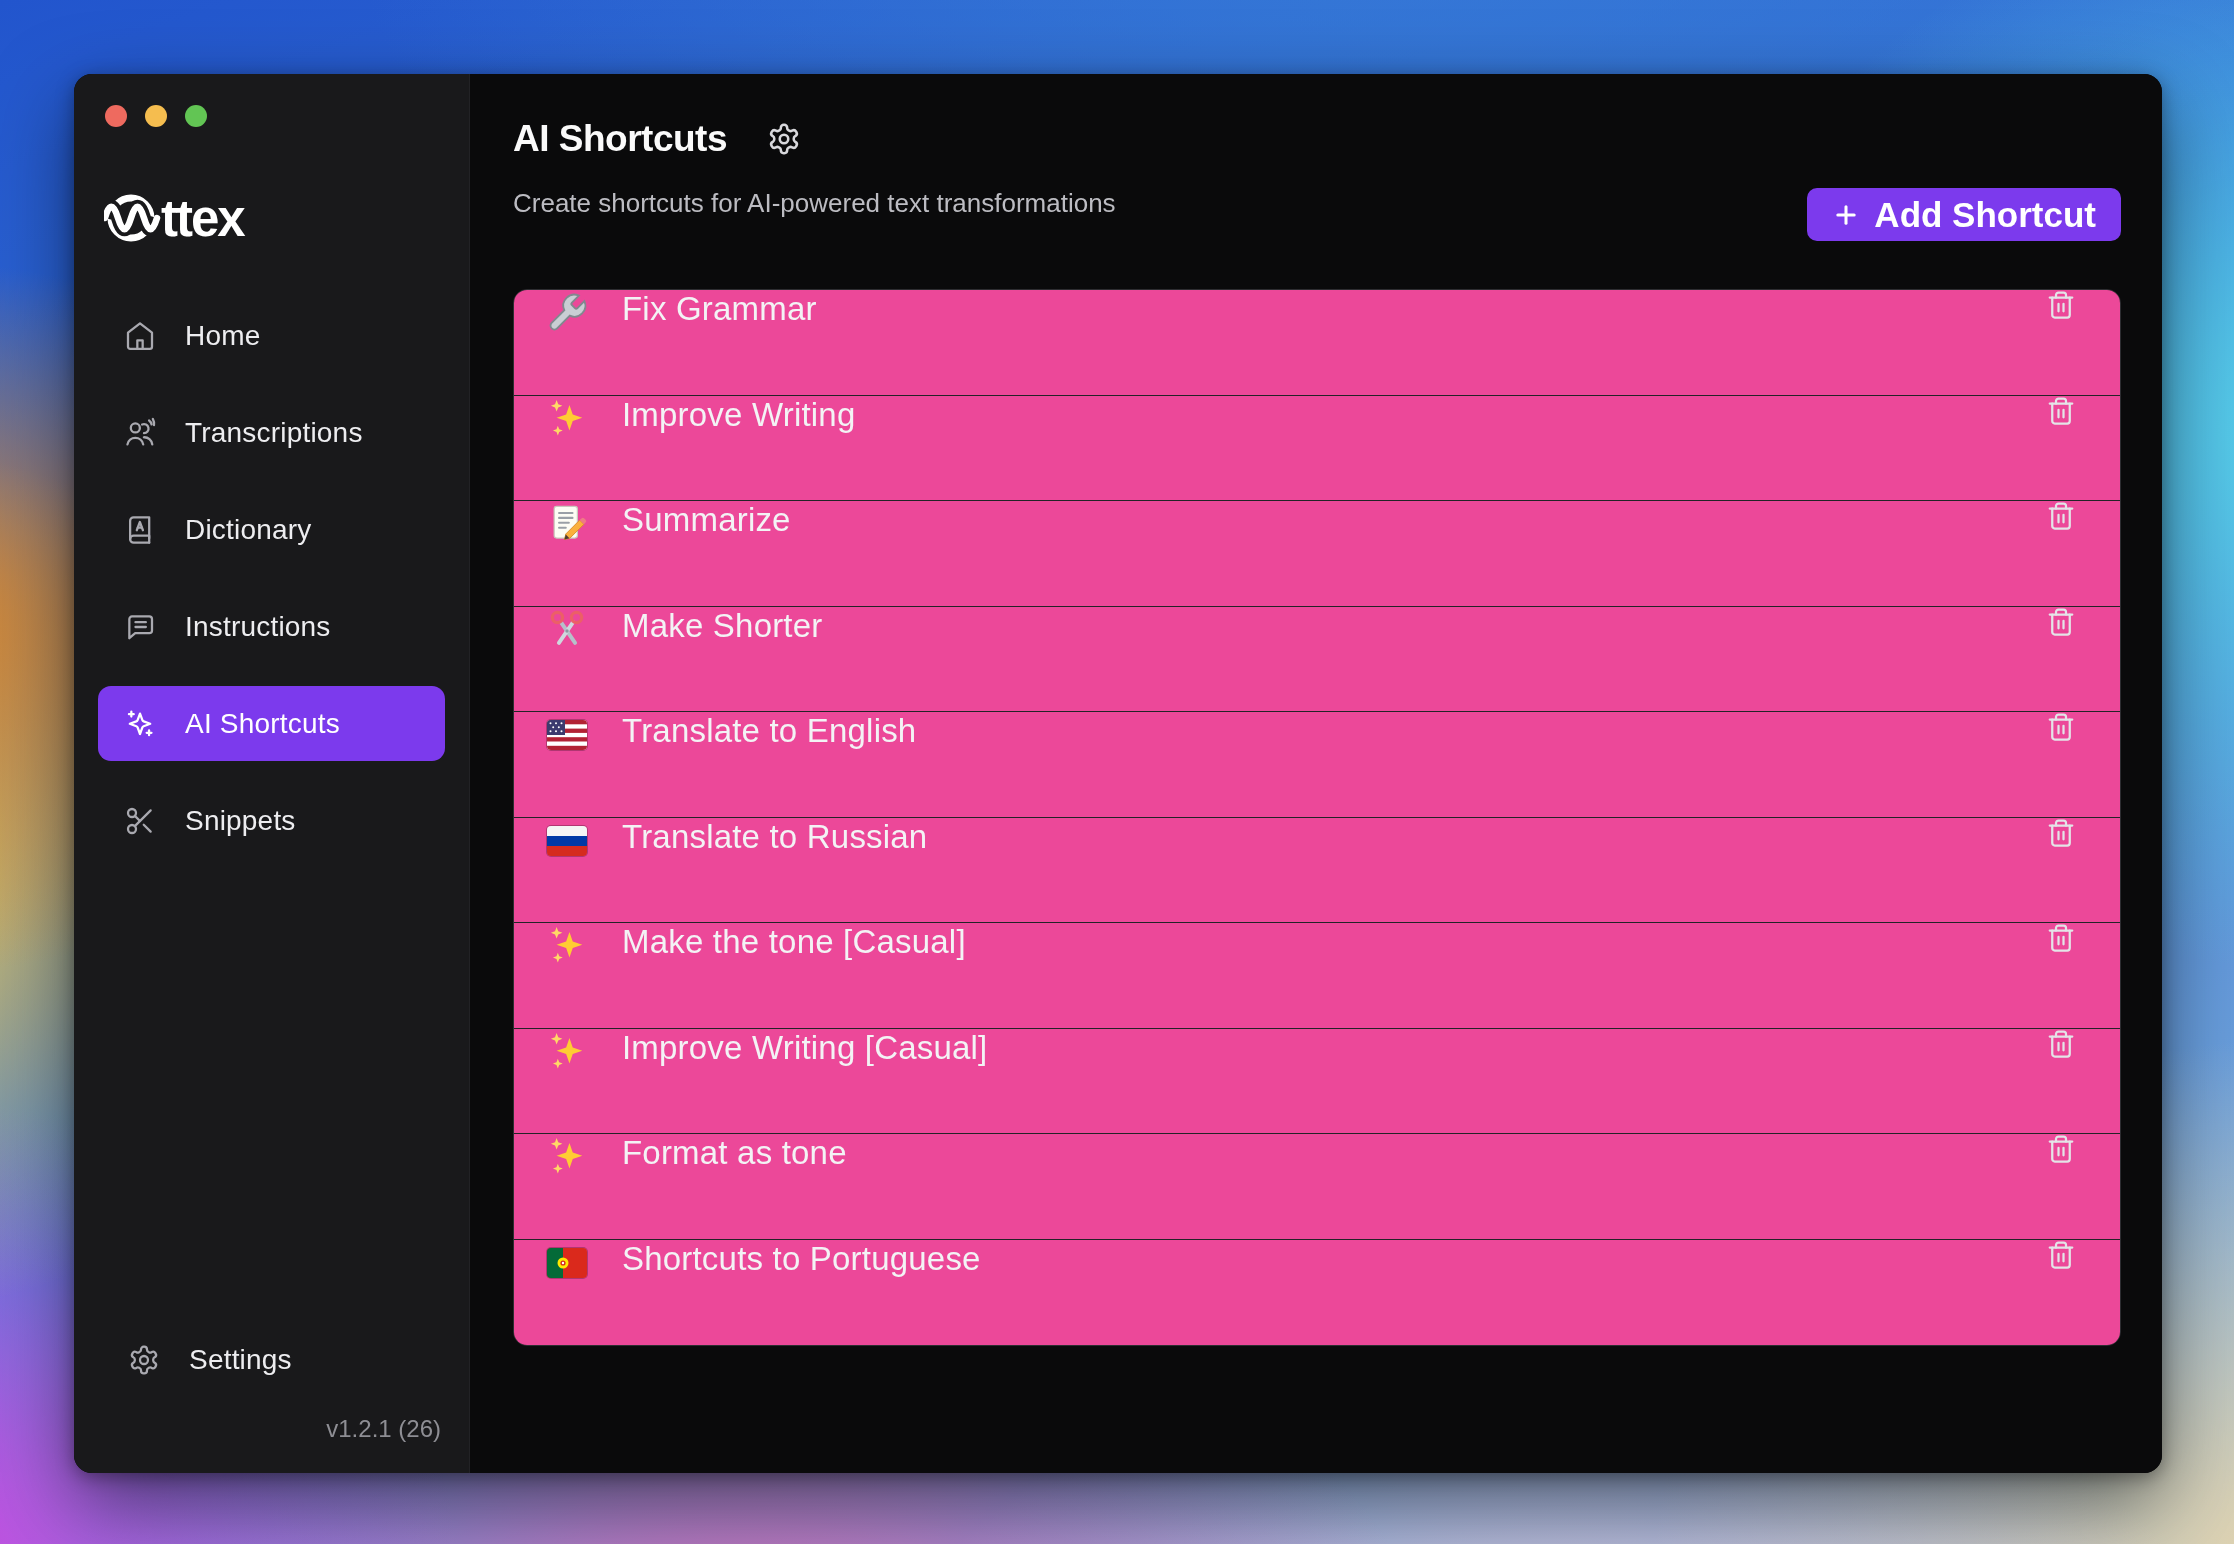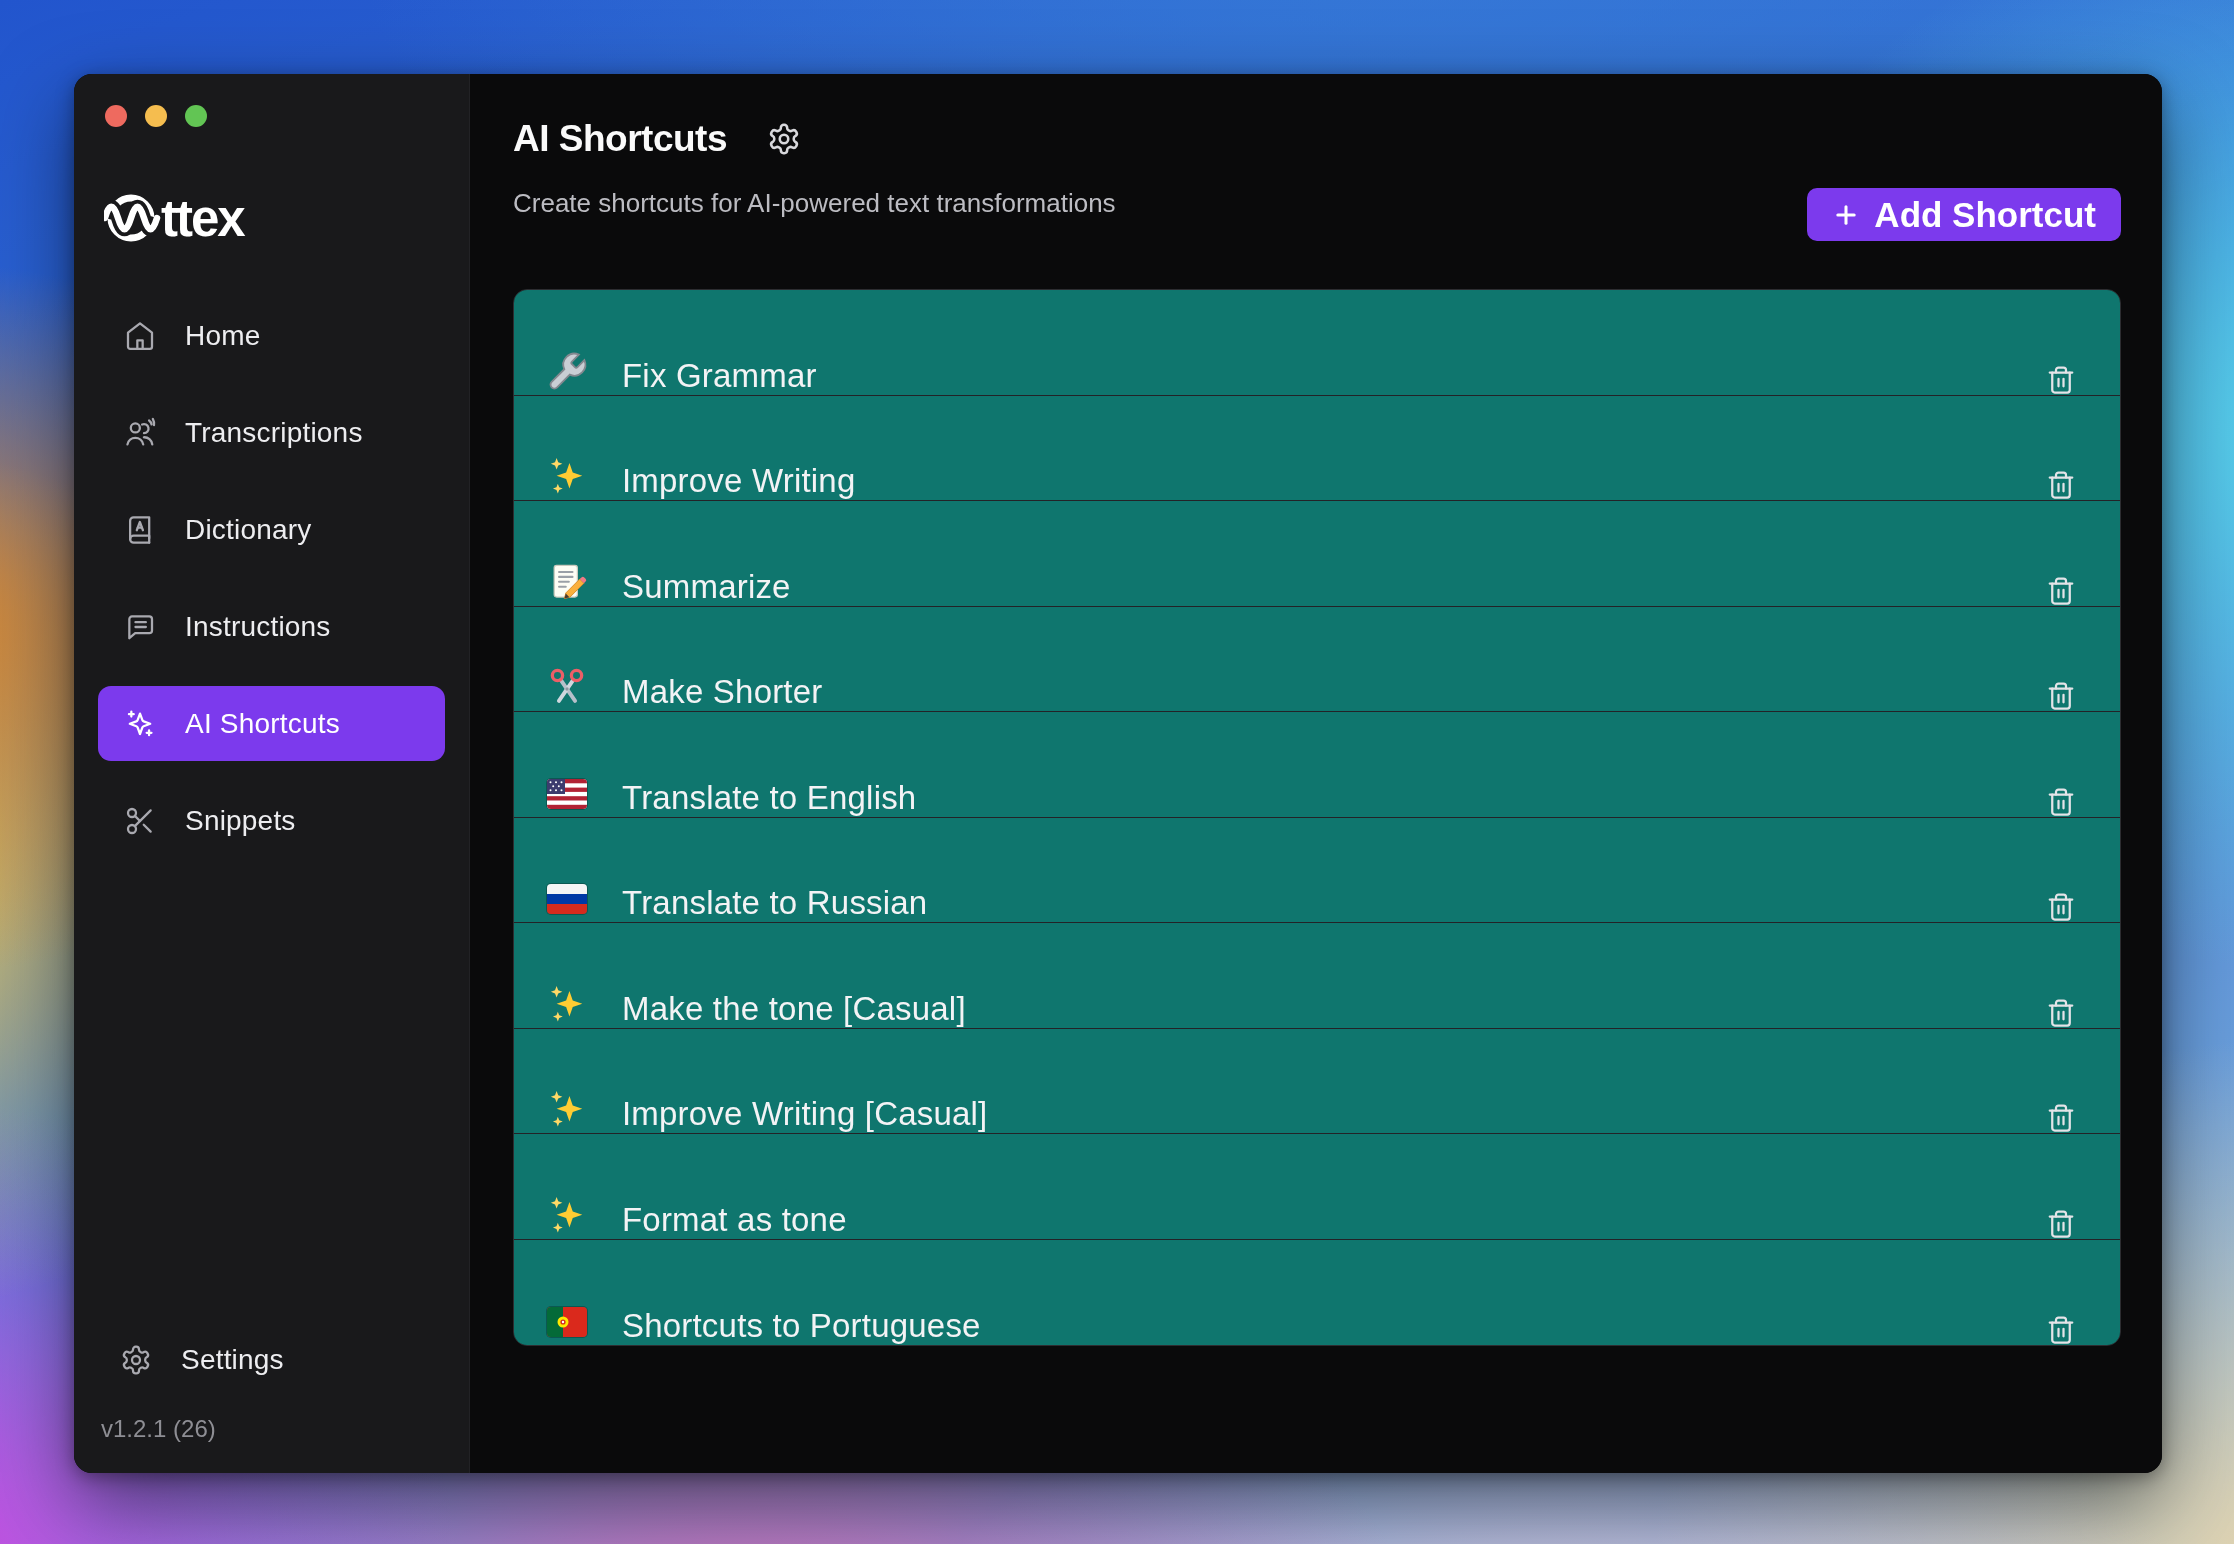--- a/index.html
+++ b/index.html
@@ -34,21 +34,21 @@
   .nav { margin-top:51px; padding:0 24px; display:flex; flex-direction:column;gap:22px; }
   .nav-item {
     height:75px; display:flex; align-items:center; border-radius:13px;
     padding-left:26px; cursor:default; color:#ededf0;
   }
   .nav-item .nav-icon { width:32px; height:32px; color:#a9a9b0; display:flex; }
   .nav-item .nav-label { margin-left:29px; font-size:28px; letter-spacing:.2px; }
   .nav-item.active { background:#7c3aed; }
   .nav-item.active .nav-icon { color:#ffffff; }
   .nav-item.active .nav-label { color:#ffffff; font-weight:500; }
-  .sidebar-bottom { margin-top:auto; padding:0 20px; }
+  .sidebar-bottom { margin-top:auto; padding:0 28px;text-align:right; }
   .version { padding:0 0 30px 7px; margin-top:18px; font-size:24px; color:#8e8e94; }
   
   .main { flex:1; background:#0a0a0b; padding:0 41px 0 43px; display:flex; flex-direction:column; }
   .title-row { display:flex; align-items:center; margin-top:44px; }
   .page-title { font-size:37px; font-weight:700; color:#fafafa; letter-spacing:-.5px; }
   .gear-btn {
     background:none; border:none; margin-left:40px; width:34px; height:34px;
     color:#d8d8dc; cursor:pointer; padding:0; display:flex;
   }
   .sub-row { display:flex; align-items:flex-start; justify-content:space-between; margin-top:28px; }
@@ -58,22 +58,22 @@
     border:none; border-radius:10px; height:53px; padding:0 25px;
     font-size:35px; font-weight:600; font-family:inherit; cursor:pointer;
   }
   .add-btn .plus { width:28px; height:28px; display:flex; }
   
   .shortcut-list {
     margin-top:48px; border:1px solid #2d2d31; border-radius:14px;
     background:#151517; overflow:hidden;
   }
   .shortcut-row {
-    height:105.5px; display:flex; align-items:flex-end; padding:0 44px 0 30px;
-    border-bottom:1px solid #232327; background:#0f766e; cursor:default;
+    height:105.5px; display:flex; align-items:flex-start; padding:0 44px 0 30px;
+    border-bottom:1px solid #232327; background:#ec4899; cursor:default;
   }
   .shortcut-row:last-child { border-bottom:none; }
   .emoji { width:46px; height:46px; display:flex; align-items:center; justify-content:center; flex:0 0 46px; }
   .emoji svg { width:44px; height:44px; }
   .emoji svg.flag { width:40px; height:30px; border-radius:4px; overflow:hidden; box-shadow:0 0 0 1px rgba(0,0,0,.25); }
   .row-label { margin-left:32px; font-size:33px; color:#f3f3f5; letter-spacing:.2px; }
   .trash-btn {
     margin-left:auto; background:none; border:none; width:30px; height:30px;
     color:#e4e4e8; cursor:pointer; padding:0; display:flex;
   }

